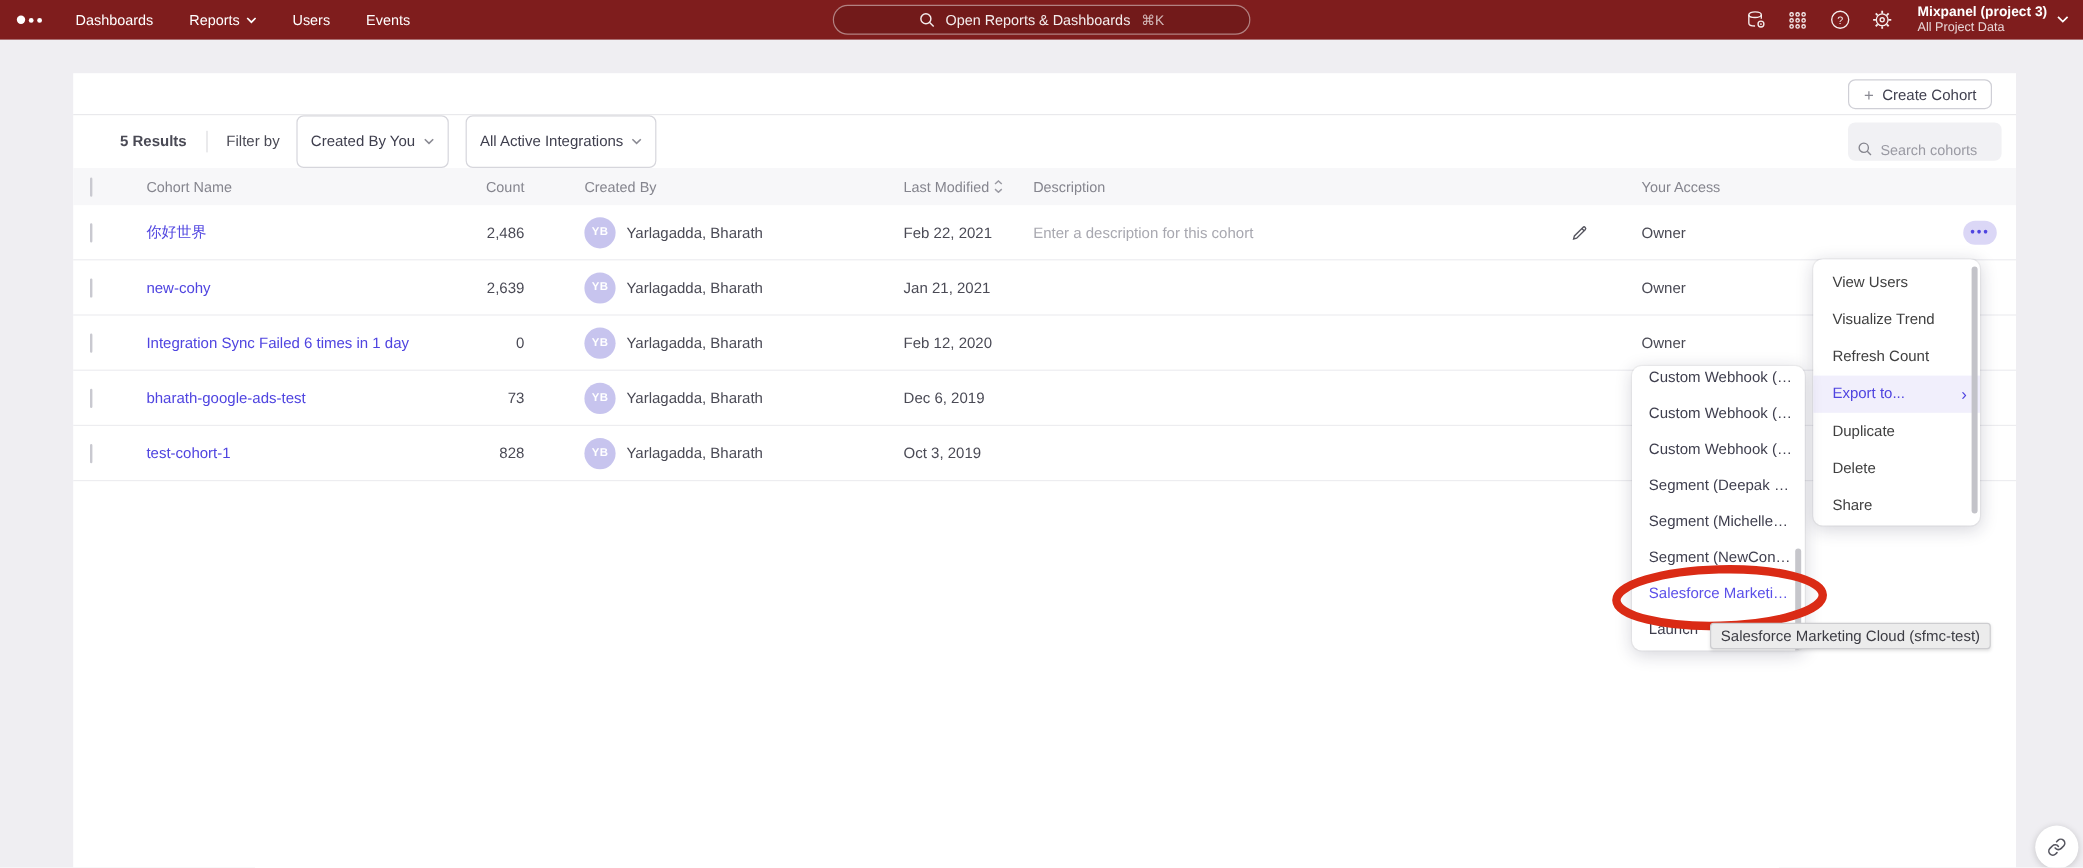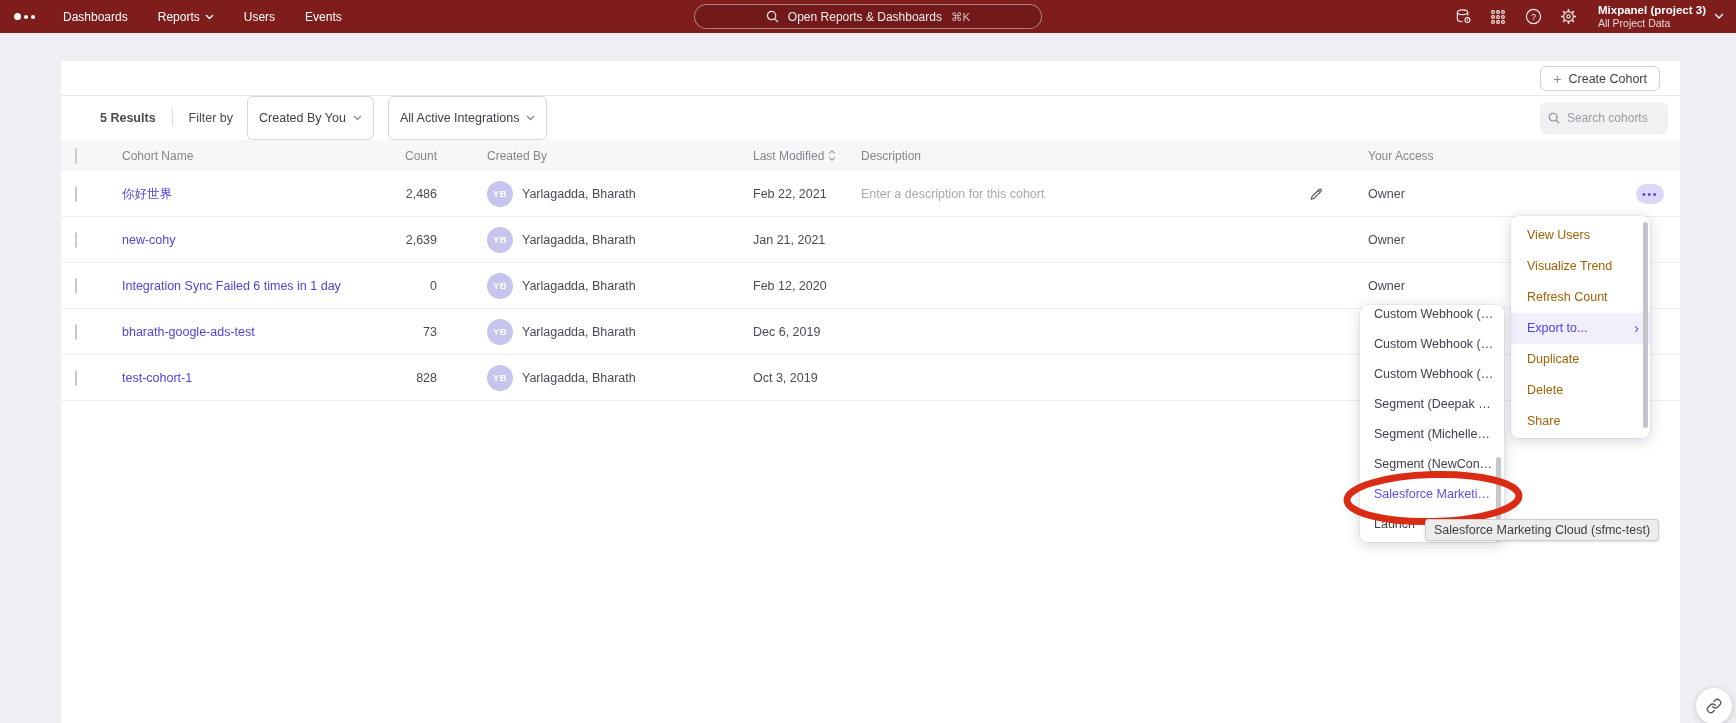--- a/index.html
+++ b/index.html
@@ -32,21 +32,21 @@
   .tab.active { color:#4f44e0; border-bottom-color:#4f44e0; font-weight:500; }
   .create-btn { position:absolute; right:20px; top:5px; height:25px; padding:0 12px; display:flex; align-items:center; gap:7px; border:1px solid #cfcfd6; border-radius:6px; background:#fff; font-size:12.5px; color:#3f3f4e; cursor:pointer; font-family:inherit; }
   .create-btn .plus { color:#8a8a93; font-size:14px; line-height:1; }
 
   .filter-row { height:44px; display:flex; align-items:center; padding-left:39px; }
   .results { font-size:12.5px; font-weight:600; color:#4a4a55; }
   .vdiv { width:1px; height:18px; background:#dcdce0; margin:0 16px; }
   .filterby { font-size:12.5px; color:#4a4a55; }
   .drop-btn { height:44px; margin-left:14px; padding:0 11px; display:flex; align-items:center; gap:7px; border:1px solid #d6d6dc; border-radius:6px; background:#fff; font-size:12.5px; color:#3f3f4e; cursor:pointer; font-family:inherit; }
   .drop-btn svg, .tab svg { color:#8a8a93; }
-  .search-cohorts { position:absolute; right:12px; margin-top:0; width:128px; height:25px; background:#f1f1f4; border-radius:6px; display:flex; align-items:center; padding:16px 8px; gap:7px; }
+  .search-cohorts { position:absolute; right:12px; margin-top:0; width:128px; height:25px; background:#f1f1f4; border-radius:6px; display:flex; align-items:flex-start; padding:16px 8px; gap:7px; }
   .search-cohorts input { border:none; outline:none; background:transparent; width:90px; font-size:12px; color:#3f3f4e; font-family:inherit; }
   .search-cohorts input::placeholder { color:#9a9aa3; }
 
   
   .thead { position:relative; height:31px; background:#f7f7f9; font-size:12px; color:#85858e; }
   .trow { position:relative; height:46px; border-bottom:1px solid #ededf0; font-size:12.5px; }
   .cell { position:absolute; top:50%; transform:translateY(-50%); white-space:nowrap; }
   .c-check { left:14px; }
   .c-name { left:61px; }
   .c-count { left:280px; width:96px; text-align:right; color:#4a4a55; }
@@ -59,21 +59,21 @@
   .thead .c-creator, .thead .c-count, .thead .c-mod, .thead .c-desc, .thead .c-access { color:#85858e; }
   .thead .c-mod { display:flex; align-items:center; gap:4px; }
   .checkbox { width:15px; height:15px; border:1px solid #c9c9d0; border-radius:3px; background:#fff; cursor:pointer; }
   .link { color:#4f44e0; cursor:pointer; }
   .avatar { width:26px; height:26px; border-radius:50%; background:#c7c4ee; color:#fff; font-size:9.5px; font-weight:700; display:flex; align-items:center; justify-content:center; letter-spacing:.3px; }
   .dots-btn { width:28px; height:20px; border-radius:10px; background:#dbd7f6; color:#4f44e0; border:none; font-size:11px; letter-spacing:1.5px; line-height:18px; text-align:center; cursor:pointer; font-family:inherit; }
 
   
   .menu { position:absolute; background:#fff; border-radius:8px; box-shadow:0 3px 14px rgba(25,25,60,0.18), 0 0 0 1px rgba(0,0,0,0.04); }
   .main-menu { left:1511px; top:216px; width:139px; height:222px; padding:4px 0; z-index:10; }
-  .menu-item { height:31px; line-height:31px; padding-left:16px; font-size:12.5px; color:#a16207; cursor:pointer; white-space:nowrap; position:relative; }
+  .menu-item { height:31px; line-height:31px; padding-left:16px; font-size:12.5px; color:#404040; cursor:pointer; white-space:nowrap; position:relative; }
   .menu-item.hl { background:#f1effc; color:#4f44e0; }
   .menu-item .sub-arrow { position:absolute; right:11px; top:0; font-size:14px; color:#4f44e0; }
   .scrollbar { position:absolute; width:5px; border-radius:3px; background:#c3c3c9; }
   .sb-main { right:2px; top:6px; height:206px; }
   .sub-menu { left:1360px; top:305px; width:144px; height:237px; overflow:hidden; z-index:10; }
   .sub-list { margin-top:-6px; }
   .sub-item { height:30px; line-height:30px; padding-left:14px; font-size:12.5px; color:#3f3f4e; cursor:pointer; white-space:nowrap; overflow:hidden; text-overflow:ellipsis; padding-right:10px; }
   .sub-item.sel { color:#5b50e9; }
   .sb-sub { right:3px; top:152px; height:90px; background:#c6c6cb; }
 

